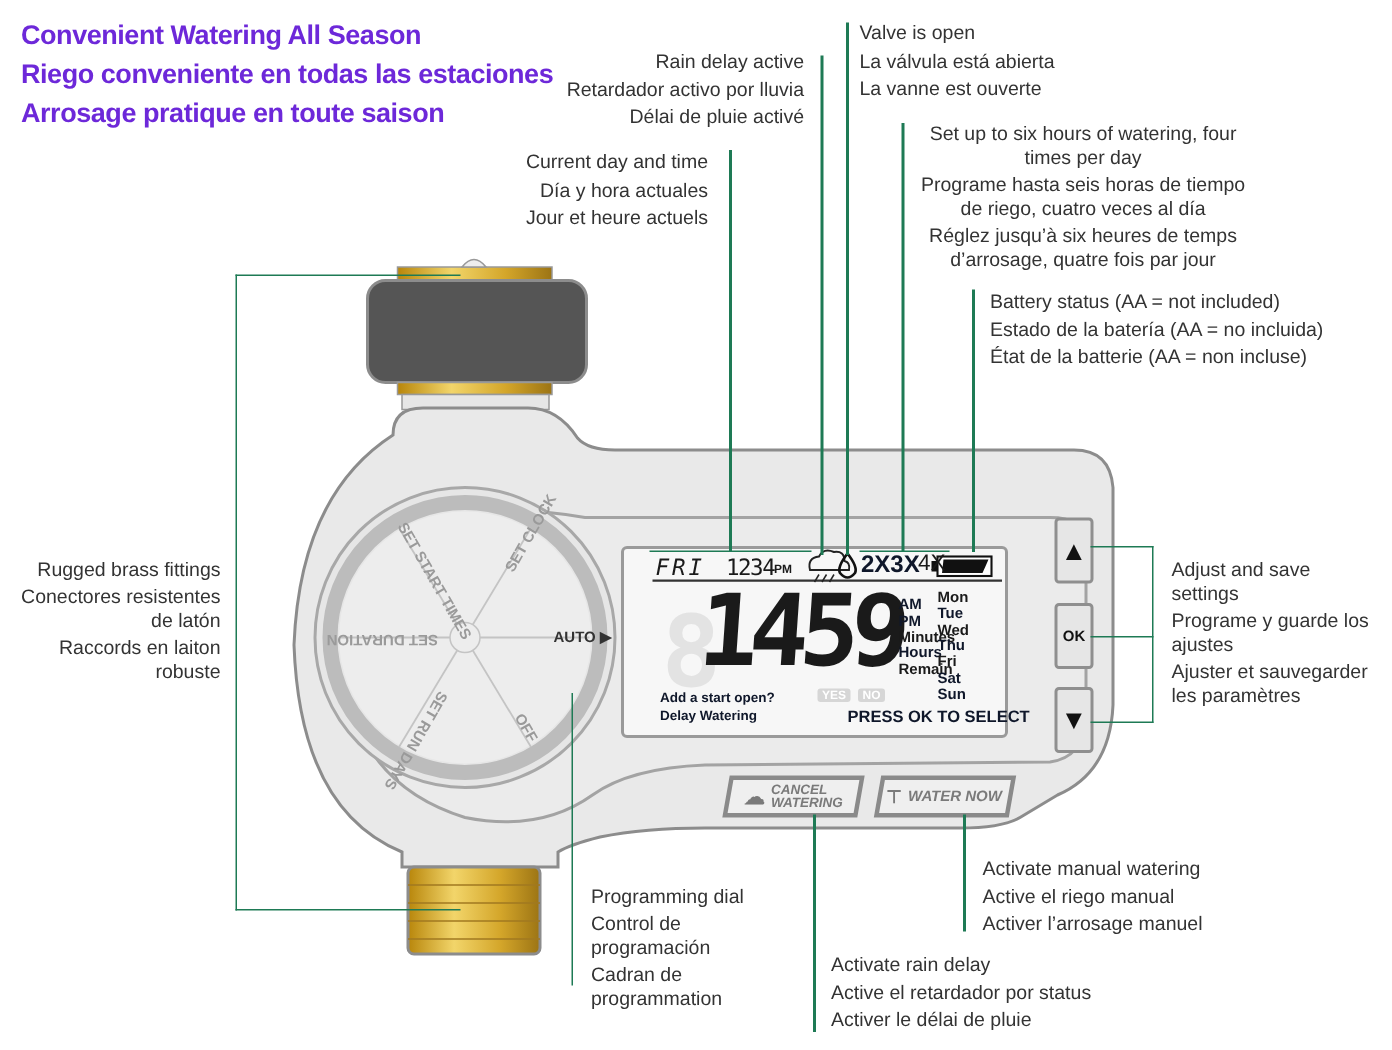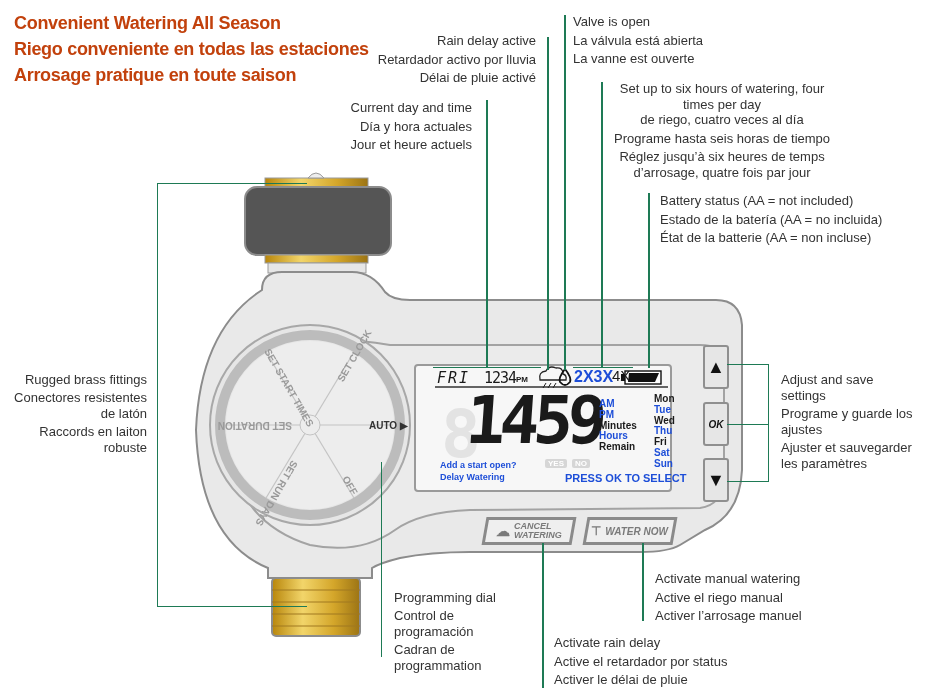--- a/index.html
+++ b/index.html
@@ -1,29 +1,29 @@
 <!DOCTYPE html>
 <html><head>
 <meta charset="utf-8">
 <style>
   html, body { margin:0; padding:0; background:#ffffff; }
   body { width:928px; height:700px; position:relative; overflow:hidden;
          font-family:"Liberation Sans", sans-serif; color:#333333; }
   .abs { position:absolute; }
-  .title { position:absolute; left:14px; top:10px; color:#c2410c; font-weight:bold;
+  .title { position:absolute; left:14px; top:10px; color:#6d28d9; font-weight:bold;
            font-size:18px; line-height:26px; font-family:"Liberation Sans", sans-serif; letter-spacing:-0.3px; }
   .title div { white-space:nowrap; }
   .lbl { position:absolute; font-size:13px; line-height:18.5px; color:#333; white-space:nowrap; }
   .lbl.r { text-align:right; }
   .lbl .ln { display:block; }
   .gline { position:absolute; background:#1e7a55; }
   .device-svg { position:absolute; left:0; top:0; }
   .lcd-text { position:absolute; font-family:"Liberation Sans", sans-serif; }
   .seg { font-family:"DejaVu Sans Mono", monospace; }
-  .dim { color:#1d4ed8; }
+  .dim { color:#0f172a; }
   .dark { color:#1a1a1a; }
   .btn-side { position:absolute; width:22px; border:2px solid #8f8f8f; background:#e6e6e6;
               border-radius:3px; display:flex; align-items:center; justify-content:center; }
   .pill-btn { position:absolute; border:3px solid #8a8a8a; background:#efefef; transform:skewX(-10deg);
               display:flex; align-items:center; justify-content:center; color:#7a7a7a;
               font-weight:bold; font-style:italic; font-size:9px; line-height:9px; }
   .pill-btn > * { transform:skewX(10deg); }
   .dial-label { position:absolute; font-size:10px; font-weight:bold; color:#9a9a9a; white-space:nowrap;
                 font-family:"Liberation Sans", sans-serif; line-height:11px; text-align:center; }
 </style>
@@ -110,21 +110,21 @@
 
 <div class="lcd-text seg dark" style="left:466px;top:382px;font-size:66px;font-weight:bold;letter-spacing:-6px;transform:skewX(-4deg);">1459</div>
 
 <div class="abs" style="left:599px;top:399px;font-size:10px;font-weight:bold;line-height:10.8px;">
   <div class="dim">AM</div>
   <div class="dim">PM</div>
   <div class="dark">Minutes</div>
   <div class="dim">Hours</div>
   <div class="dark">Remain</div>
 </div>
-<div class="abs" style="left:654px;top:394px;font-size:10px;font-weight:bold;line-height:10.8px;">
+<div class="abs" style="left:625px;top:394px;font-size:10px;font-weight:bold;line-height:10.8px;">
   <div class="dark">Mon</div>
   <div class="dim">Tue</div>
   <div class="dark">Wed</div>
   <div class="dim">Thu</div>
   <div class="dark">Fri</div>
   <div class="dim">Sat</div>
   <div class="dim">Sun</div>
 </div>
 <div class="abs dim" style="left:440px;top:459px;font-size:9px;font-weight:bold;line-height:12px;">
   <div>Add a start open?</div>
@@ -137,21 +137,21 @@
 <div class="dial-label" style="left:330px;top:358px;transform:rotate(-60deg);width:40px;">SET CLOCK</div>
 <div class="dial-label" style="left:369px;top:420px;color:#333;">AUTO ▶</div>
 <div class="dial-label" style="left:340px;top:480px;transform:rotate(60deg);">OFF</div>
 <div class="dial-label" style="left:262px;top:475px;transform:rotate(120deg);width:44px;">SET RUN DAYS</div>
 <div class="dial-label" style="left:232px;top:420px;transform:rotate(180deg);width:60px;">SET DURATION</div>
 <div class="dial-label" style="left:252px;top:370px;transform:rotate(60deg);width:60px;">SET START TIMES</div>
 
 <div class="btn-side" style="left:703px;top:345px;height:40px;font-size:18px;color:#111;">
   <span>▲</span>
 </div>
-<div class="btn-side" style="left:703px;top:402px;height:40px;font-size:10px;font-weight:bold;font-style:italic;color:#111;">
+<div class="btn-side" style="left:703px;top:402px;height:40px;font-size:10px;font-weight:bold;color:#111;">
   <span>OK</span>
 </div>
 <div class="btn-side" style="left:703px;top:458px;height:40px;font-size:18px;color:#111;">
   <span>▼</span>
 </div>
 
 <div class="pill-btn" style="left:484px;top:517px;width:84px;height:22px;">
   <div style="display:flex;align-items:center;gap:4px;">
     <span style="font-size:14px;font-style:normal;">☁</span>
     <span style="display:flex;flex-direction:column;">
@@ -196,22 +196,22 @@
   <span class="ln">Jour et heure actuels</span>
 </div>
 <div class="lbl" style="left:573px;top:13px;">
   <span class="ln">Valve is open</span>
   <span class="ln">La válvula está abierta</span>
   <span class="ln">La vanne est ouverte</span>
 </div>
 <div class="lbl" style="left:614px;top:81px;line-height:15.5px;text-align:center;">
   <span class="ln">Set up to six hours of watering, four</span>
   <span class="ln">times per day</span>
+  <span class="ln" style="margin-top:3px">Programe hasta seis horas de tiempo</span>
   <span class="ln">de riego, cuatro veces al día</span>
-  <span class="ln" style="margin-top:3px">Programe hasta seis horas de tiempo</span>
   <span class="ln" style="margin-top:3px">Réglez jusqu’à six heures de temps</span>
   <span class="ln">d’arrosage, quatre fois par jour</span>
 </div>
 <div class="lbl" style="left:660px;top:192px;">
   <span class="ln">Battery status (AA = not included)</span>
   <span class="ln">Estado de la batería (AA = no incluida)</span>
   <span class="ln">État de la batterie (AA = non incluse)</span>
 </div>
 <div class="lbl r" style="right:781px;top:372px;line-height:16.5px;">
   <span class="ln">Rugged brass fittings</span>

